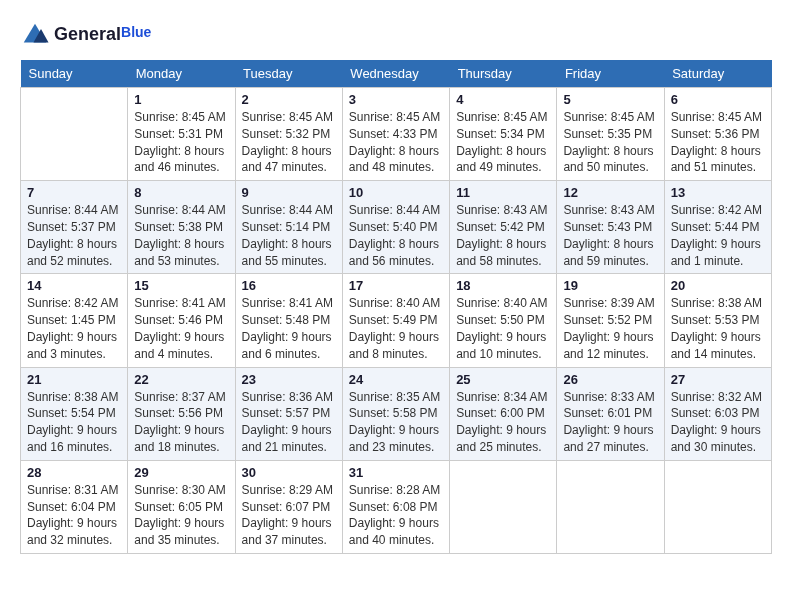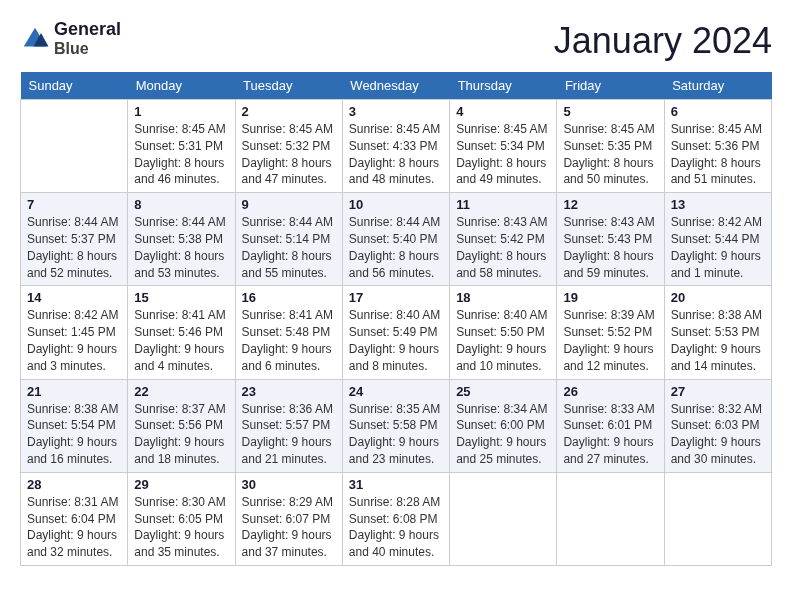--- a/index.html
+++ b/index.html
@@ -15,32 +15,32 @@
       justify-content: space-between;
       align-items: flex-start;
       margin-bottom: 10px;
     }
     .logo {
       display: flex;
       align-items: center;
     }
     .logo-text {
       display: flex;
-      flex-direction: column;
+      flex-direction: row;
       line-height: 1.1;
     }
     .logo-general {
       font-size: 18px;
       font-weight: bold;
       color: #1a1a2e;
     }
     .logo-blue {
-      font-size: 16px;
+      font-size: 14px;
       font-weight: bold;
-      color: #404040;
+      color: #1d4ed8;
     }
     .logo-icon {
       width: 30px;
       height: 30px;
       margin-right: 4px;
     }
     .title-block {
       text-align: right;
     }
     .month-title {
@@ -103,21 +103,20 @@
     <svg class="logo-icon" viewBox="0 0 40 40">
       <polygon points="20,5 35,30 5,30" fill="#2E6DB4"></polygon>
       <polygon points="28,12 38,30 18,30" fill="#1a3a6e"></polygon>
     </svg>
     <div class="logo-text">
       <span class="logo-general">General</span>
       <span class="logo-blue">Blue</span>
     </div>
   </div>
   <div class="title-block">
-    <div class="month-title">January 2024</div>
   </div>
 </div>
 
 <table class="calendar-table">
   <thead>
     <tr>
     <th>Sunday</th>
         <th>Monday</th>
         <th>Tuesday</th>
         <th>Wednesday</th>

